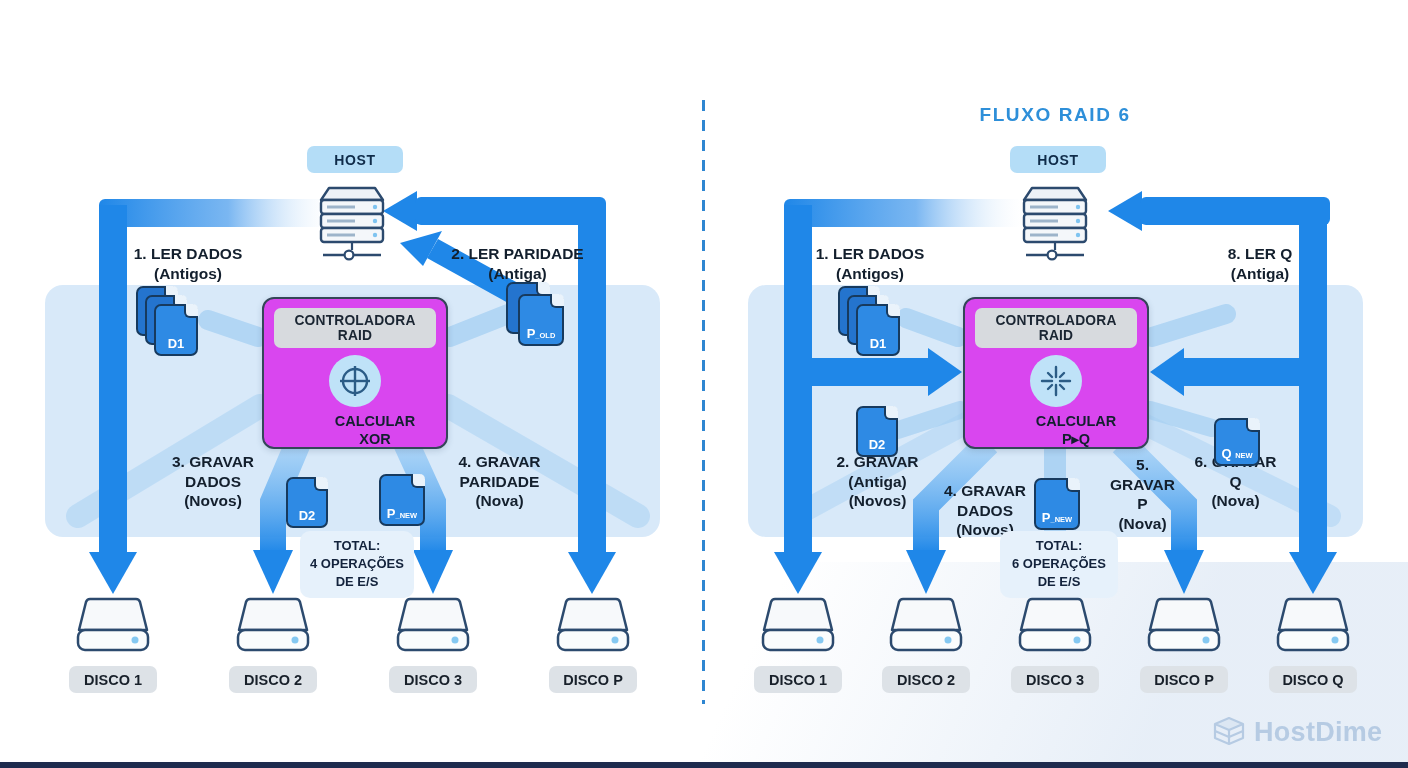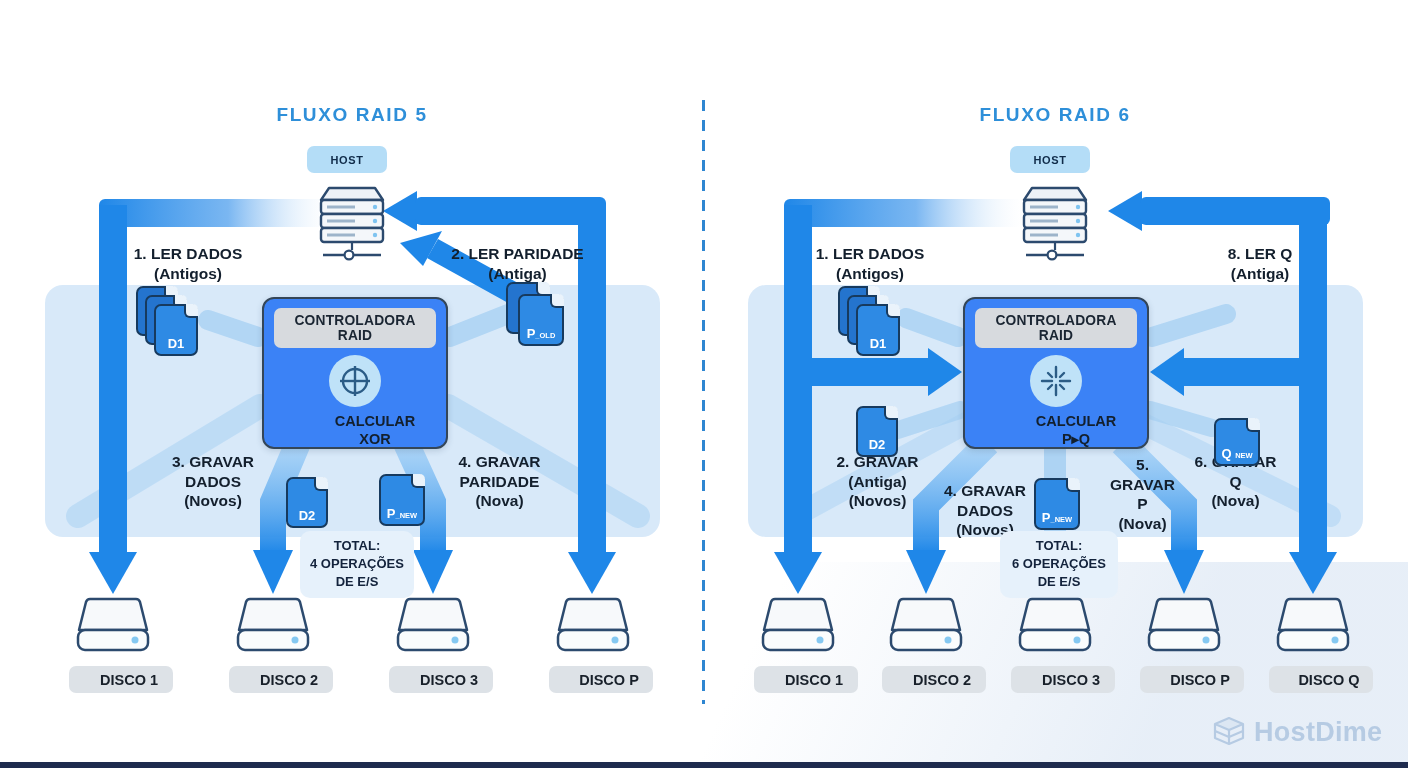--- a/index.html
+++ b/index.html
@@ -14,27 +14,27 @@
   .title .hl{color:#439ad8;}
 
   .hdr{position:absolute;top:104px;width:300px;text-align:center;font-size:19px;
        font-weight:800;color:#2e8fd9;letter-spacing:1.6px;}
 
   .pbg{position:absolute;top:285px;width:615px;height:252px;background:#d8e9f9;border-radius:18px;}
 
   .divider{position:absolute;left:702px;top:100px;width:3px;height:604px;
            background:repeating-linear-gradient(to bottom,#2e86d1 0 11px,transparent 11px 20px);}
 
-  .host{position:absolute;top:146px;width:80px;height:27px;background:#b4ddf7;border-radius:7px;
+  .host{position:absolute;top:146px;width:96px;height:27px;background:#b4ddf7;border-radius:7px;
         display:flex;align-items:center;justify-content:center;
-        font-weight:800;font-size:11px;color:#0f2b49;letter-spacing:.6px;}
+        font-weight:800;font-size:14px;color:#0f2b49;letter-spacing:.6px;}
 
   .srv{position:absolute;top:178px;}
 
-  .ctrl{position:absolute;top:297px;width:182px;height:148px;background:#3b82f6;
+  .ctrl{position:absolute;top:297px;width:182px;height:148px;background:#d946ef;
         border:2.5px solid #344658;border-radius:12px;box-shadow:0 2px 6px rgba(40,60,90,.18);
         text-align:center;}
   .ctrl-label{margin:9px 10px 0;background:#d7dade;border-radius:7px;padding:5px 2px;
               font-weight:800;font-size:13.8px;color:#1a2532;letter-spacing:.2px;}
   .ctrl-circle{width:52px;height:52px;margin:7px auto 5px;background:#bfe2f8;border-radius:50%;
                display:flex;align-items:center;justify-content:center;}
   .ctrl-calc{font-weight:800;font-size:14.5px;color:#13202e;line-height:1.25;margin-left:40px;}
 
   .step{position:absolute;text-align:center;color:#131f2d;font-size:15.5px;line-height:1.27;font-weight:700;}
   .step .l1{font-weight:800;}
@@ -46,36 +46,35 @@
   .doc .lab{position:absolute;left:0;bottom:4px;width:100%;text-align:center;color:#fff;
             font-weight:800;font-size:13px;line-height:1;}
   .doc .lab .dsub{font-size:7.5px;vertical-align:baseline;}
 
   .total{position:absolute;top:531px;background:#e6f1fb;border-radius:10px;text-align:center;
          font-weight:800;font-size:13px;color:#13233c;line-height:1.4;padding:6px 4px;}
 
   .disk{position:absolute;top:596px;}
   .dlabel{position:absolute;top:666px;width:88px;height:27px;background:#dde2e7;border-radius:7px;
           display:flex;align-items:center;justify-content:center;
-          font-weight:800;font-size:14.5px;color:#18202a;padding-left:16px;}
+          font-weight:800;font-size:14.5px;color:#18202a;}
 
   .arrows{position:absolute;left:0;top:0;}
 
   .brand{position:absolute;left:1212px;top:716px;display:flex;align-items:center;gap:8px;}
   .brand .btxt{font-size:27px;font-weight:800;color:#b6cbe3;letter-spacing:.3px;text-align:right;}
 </style>
 </head>
 <body>
 
 <div class="canvas">
 
   <div class="bg-wash"></div>
 
 
-  <div class="hdr" style="left:202px;">FLUXO RAID 5</div>
   <div class="hdr" style="left:905px;">FLUXO RAID 6</div>
 
   <div class="pbg" style="left:45px;"></div>
   <div class="pbg" style="left:748px;"></div>
 
   <div class="divider"></div>
 
   <svg class="arrows" width="1408" height="768" viewBox="0 0 1408 768">
     <defs>
       <linearGradient id="fadeR" x1="0" y1="0" x2="1" y2="0">

